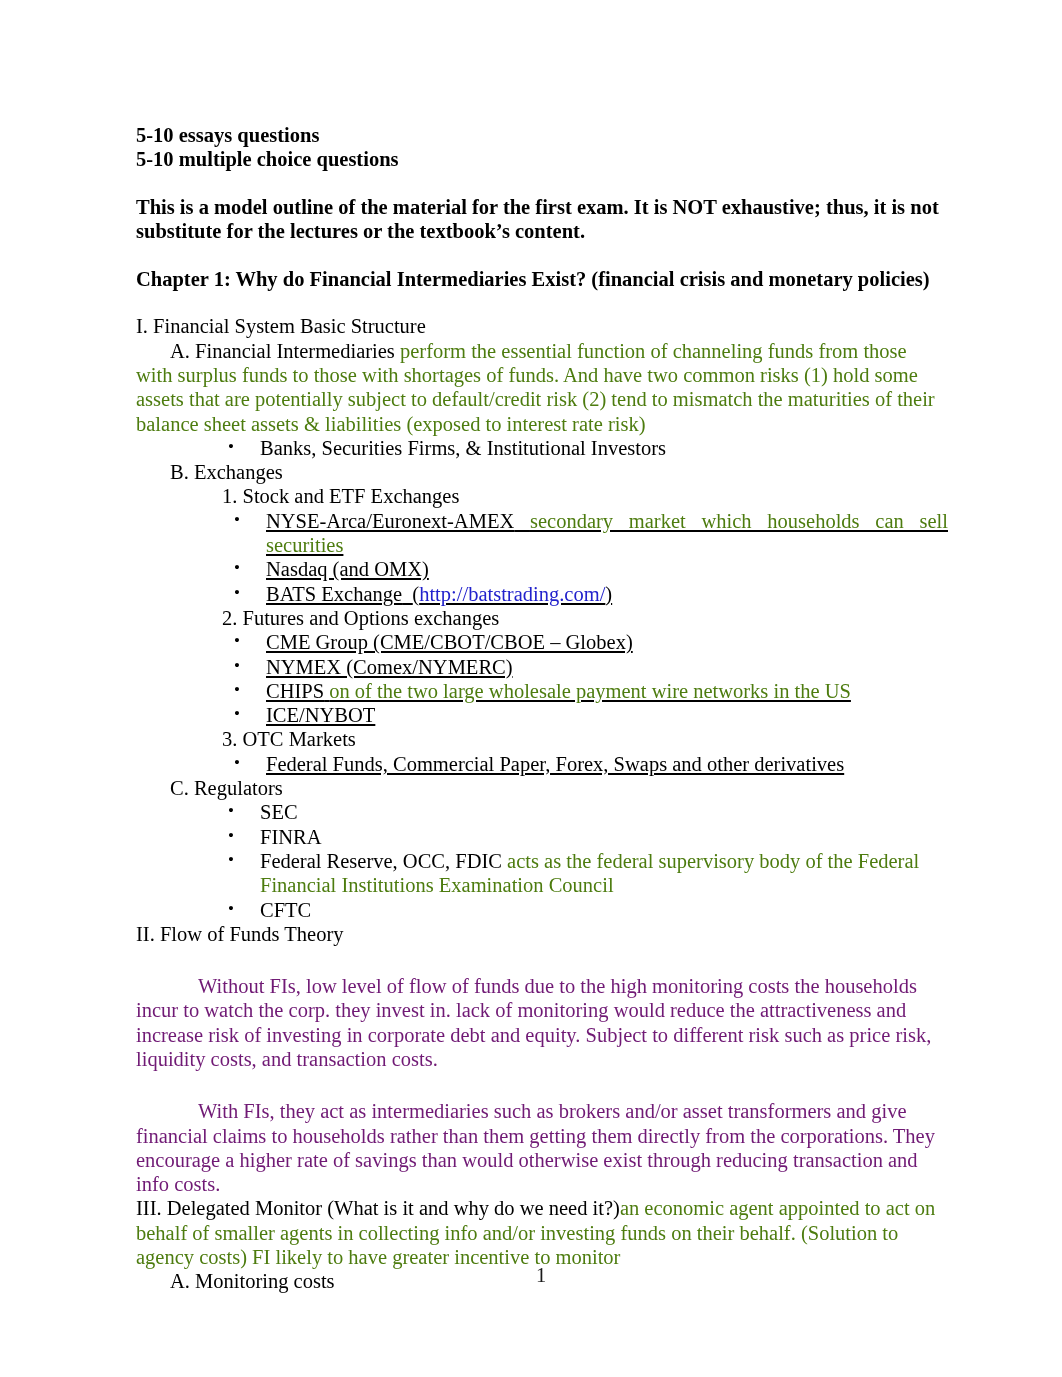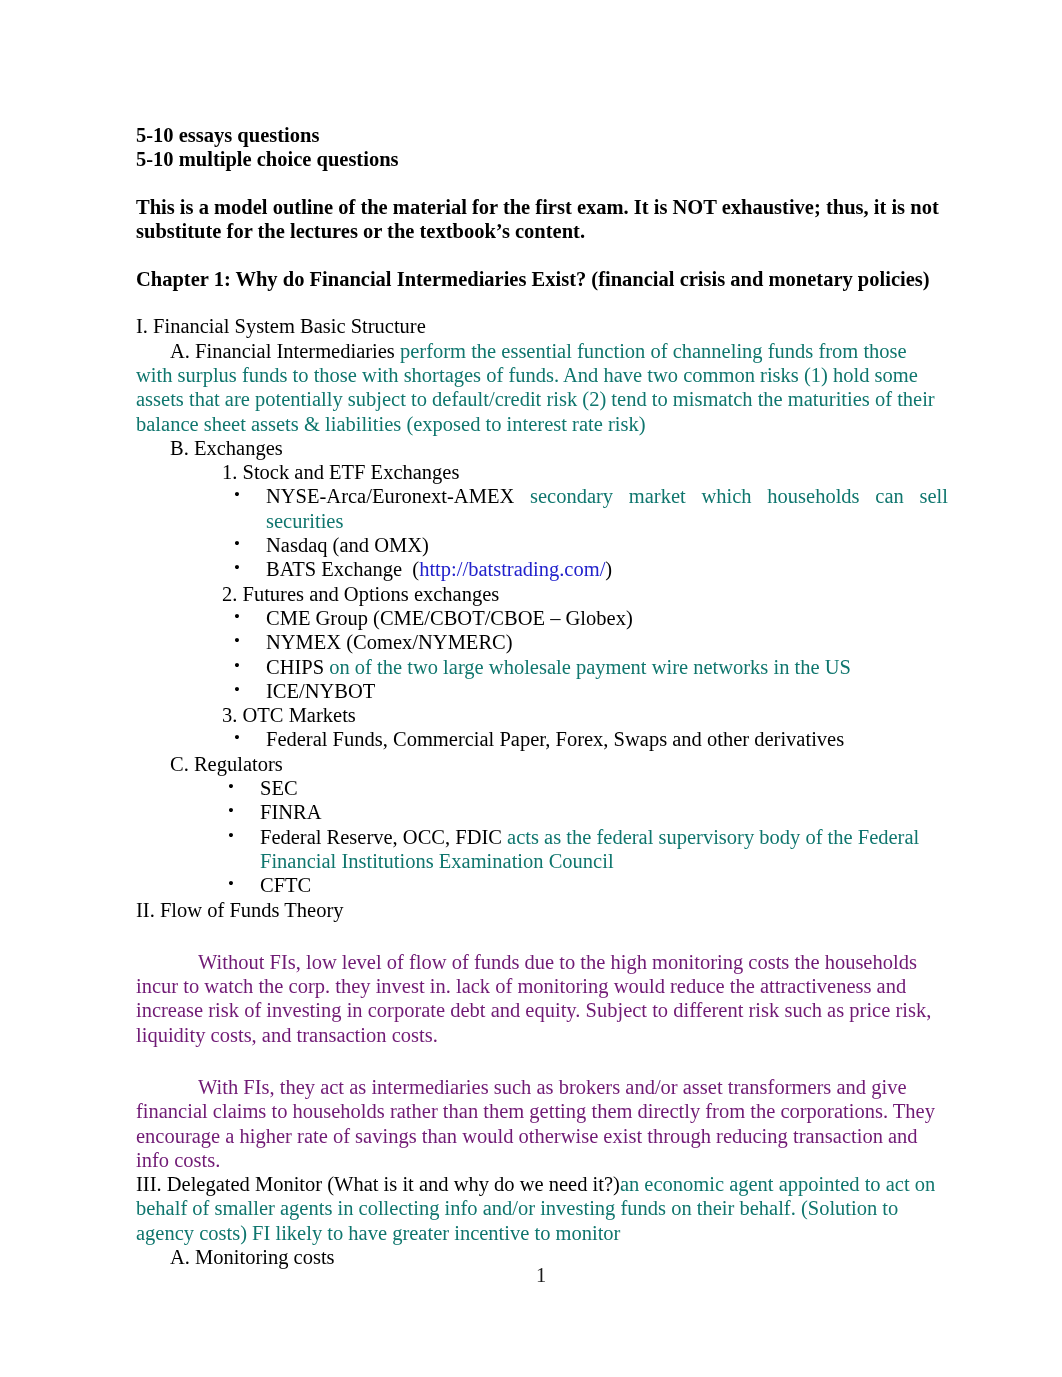--- a/index.html
+++ b/index.html
@@ -66,27 +66,28 @@
     position: absolute;
     left: 92px;
     top: -1px;
     font-size: 17px;
     line-height: 24.3px;
     color: #000000;
   }
   
   .bullet.under-num {
     padding-left: 130px;
+    text-decoration: underline;
   }
   .bullet.under-num::before {
     left: 98px;
   }
   
   .anno {
-    color: #0f766e;
+    color: #4d7c0f;
   }
   .link {
     color: #2222cc;
   }
   .blue-para {
     color: #701a75;
     margin-top: 28px;
   }
   
   .page-number {
@@ -118,20 +119,23 @@
     <div class="para bold">Chapter 1: Why do Financial Intermediaries Exist? (financial crisis and monetary policies)</div>
 
     <div class="spacer"></div>
 
     <div class="para lvl-roman">I. Financial System Basic Structure</div>
 
     <div class="para">
       <span class="head" style="padding-left:34px;">A. Financial Intermediaries</span><span> </span><span class="anno">perform the essential function of channeling funds from those with surplus funds to those with shortages of funds. And have two common risks (1) hold some assets that are potentially subject to default/credit risk (2) tend to mismatch the maturities of their balance sheet assets &amp; liabilities (exposed to interest rate risk)</span>
     </div>
 
+    <div class="bullet">
+      <span>Banks, Securities Firms, &amp; Institutional Investors</span>
+    </div>
 
     <div class="para lvl-alpha">B. Exchanges</div>
 
     <div class="para lvl-num">1. Stock and ETF Exchanges</div>
 
     <div class="bullet under-num justify">
       <span>NYSE-Arca/Euronext-AMEX</span><span> </span><span class="anno">secondary market which households can sell securities</span>
     </div>
 
     <div class="bullet under-num">

